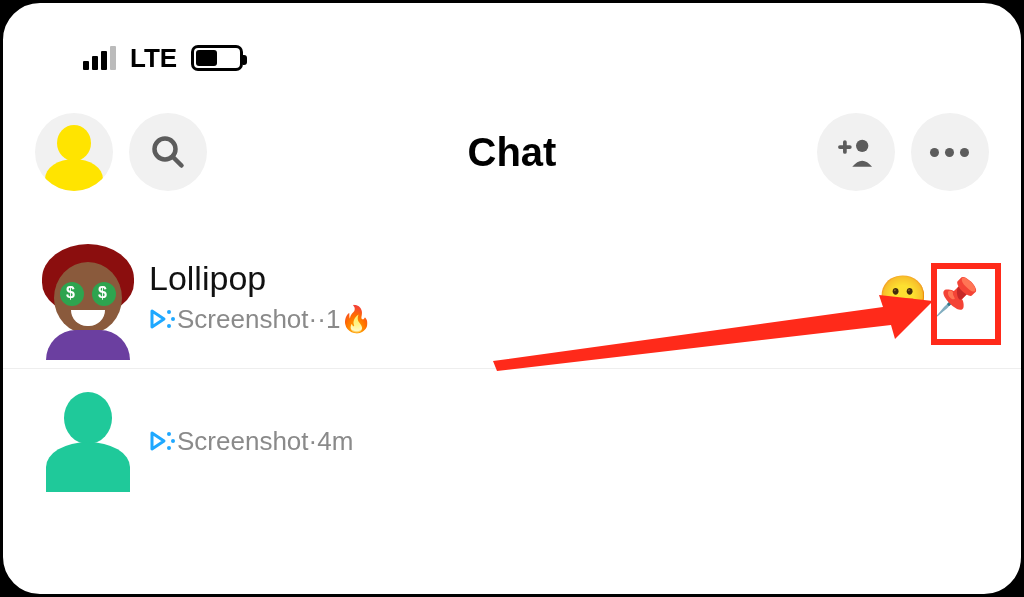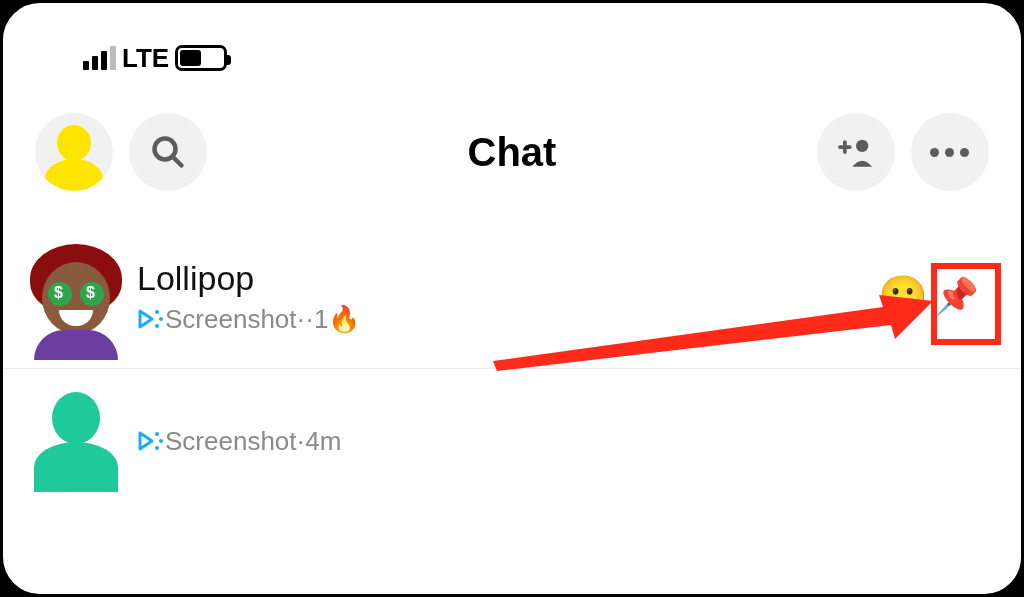--- a/index.html
+++ b/index.html
@@ -8,21 +8,21 @@
     position: absolute; top: 0; left: 0; width: 1024px; height: 597px;
     background: #fff; border-radius: 40px; overflow: hidden;
     border: 3px solid #000;
   }
   
   .status-bar {
     display: flex; justify-content: space-between; align-items: center;
     padding: 30px 60px 10px 80px; height: 90px;
   }
   .time { font-size: 36px; font-weight: 700; letter-spacing: 0px; }
-  .status-right { display: flex; align-items: center; }
+  .status-right { display: flex; align-items: center; gap: 8px; }
   .cell-bars { display: flex; align-items: flex-end; gap: 3px; height: 24px; }
   .cell-bars span { display: block; width: 6px; background: #000; border-radius: 1px; }
   .cell-bars span.dim { background: #bbb; }
   .b1 { height: 9px; } .b2 { height: 14px; } .b3 { height: 19px; } .b4 { height: 24px; }
   .lte { font-size: 26px; font-weight: 600; margin: 0 6px; }
   .battery {
     width: 52px; height: 26px; border: 3px solid #000; border-radius: 7px;
     position: relative; display: flex; align-items: center; padding: 2px;
   }
   .battery::after {
@@ -50,21 +50,21 @@
   .more-icon span { width: 9px; height: 9px; background: #5c5c5c; border-radius: 50%; }
 
   
   .profile-bust { width: 78px; height: 78px; border-radius:50%; background:#f1f1f1; position:relative; overflow:hidden; }
   .profile-bust .head { position:absolute; width:34px; height:36px; background:#ffe400; border-radius:50%; top:12px; left:22px; }
   .profile-bust .body { position:absolute; width:58px; height:40px; background:#ffe400; border-radius:50% 50% 0 0; top:46px; left:10px; }
 
   
   .chat-list { }
   .chat-row {
-    display: flex; align-items: center; padding: 18px 32px 18px 20px;
+    display: flex; align-items: center; padding: 18px 32px 18px 32px;
     border-bottom: 1px solid #eee; position: relative; height: 144px; justify-content: space-between;
   }
   .avatar-wrap { width: 106px; height: 106px; flex-shrink:0; display:flex; align-items:center; justify-content:center; }
   .chat-content { flex: 1; padding-left: 8px; }
   .chat-name { font-size: 34px; font-weight: 400; color:#111; margin-bottom: 6px; }
   .chat-sub { display: flex; align-items: center; font-size: 26px; color: #8a8a8a; font-weight:400; }
   .status-icon { width: 28px; height: 24px; flex-shrink:0; }
   .dot-sep { color:#8a8a8a; }
   .streak-fire { font-size: 26px; }
   .chat-trailing { display:flex; align-items:center; gap:6px; margin-right:10px; }

